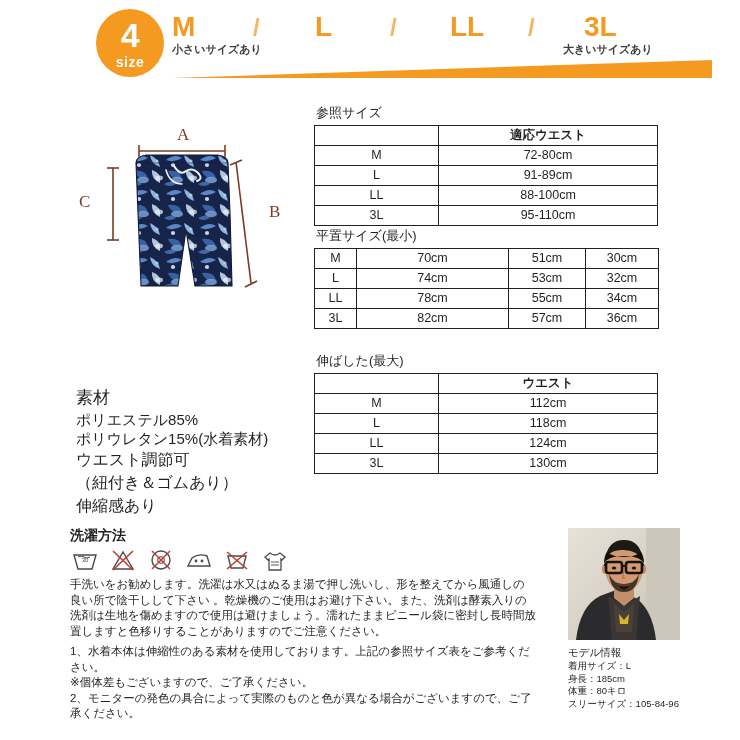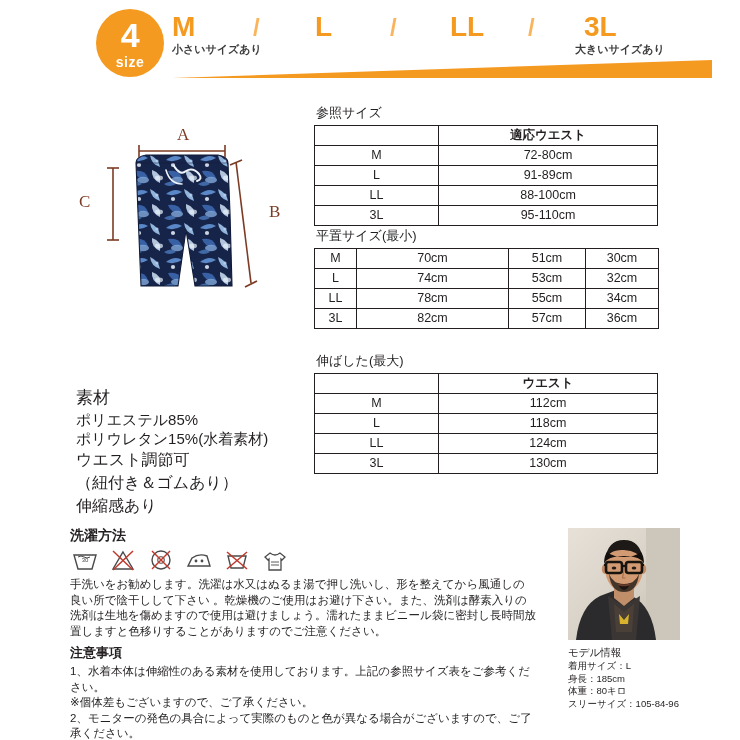--- a/index.html
+++ b/index.html
@@ -90,21 +90,21 @@
 
   .sub-note {
     position: absolute;
     font-size: 11px;
     color: #3d3d3d;
     line-height: 14px;
     font-weight: bold;
     white-space: nowrap;
   }
   #note-small { left: 172px; top: 42px; }
-  #note-big   { left: 563px; top: 42px; margin-left: 12px; }
+  #note-big   { left: 563px; top: 42px; }
 
   #wedge {
     position: absolute;
     left: 172px;
     top: 57px;
     width: 540px;
     height: 22px;
   }
 
   
@@ -522,21 +522,20 @@
         <path d="M10,6 q5,4 10,0 l5,4 -3,3 -1,-1 0,11 -12,0 0,-11 -1,1 -3,-3 Z" fill="none" stroke="#4a4a4a" stroke-width="1.3"></path>
         <line x1="11" y1="15" x2="19" y2="15" stroke="#4a4a4a" stroke-width="0.9"></line>
         <line x1="11" y1="18" x2="19" y2="18" stroke="#4a4a4a" stroke-width="0.9"></line>
       </svg>
     </div>
 
     <div id="wash-text">手洗いをお勧めします。洗濯は水又はぬるま湯で押し洗いし、形を整えてから風通しの良い所で陰干しして下さい 。乾燥機のご使用はお避け下さい。また、洗剤は酵素入りの洗剤は生地を傷めますので使用は避けましょう。濡れたままビニール袋に密封し長時間放置しますと色移りすることがありますのでご注意ください。</div>
   </div>
 
   <div id="notes">
-    <div class="notes-title">注意事項</div>
     <div class="note-line">1、水着本体は伸縮性のある素材を使用しております。上記の参照サイズ表をご参考ください。</div>
     <div class="note-line">※個体差もございますので、ご了承ください。</div>
     <div class="note-line">2、モニターの発色の具合によって実際のものと色が異なる場合がございますので、ご了承ください。</div>
 
   </div>
 
   <div id="model">
     <svg id="model-photo" viewBox="0 0 112 112">
       <defs>
         <clipPath id="photoClip">

